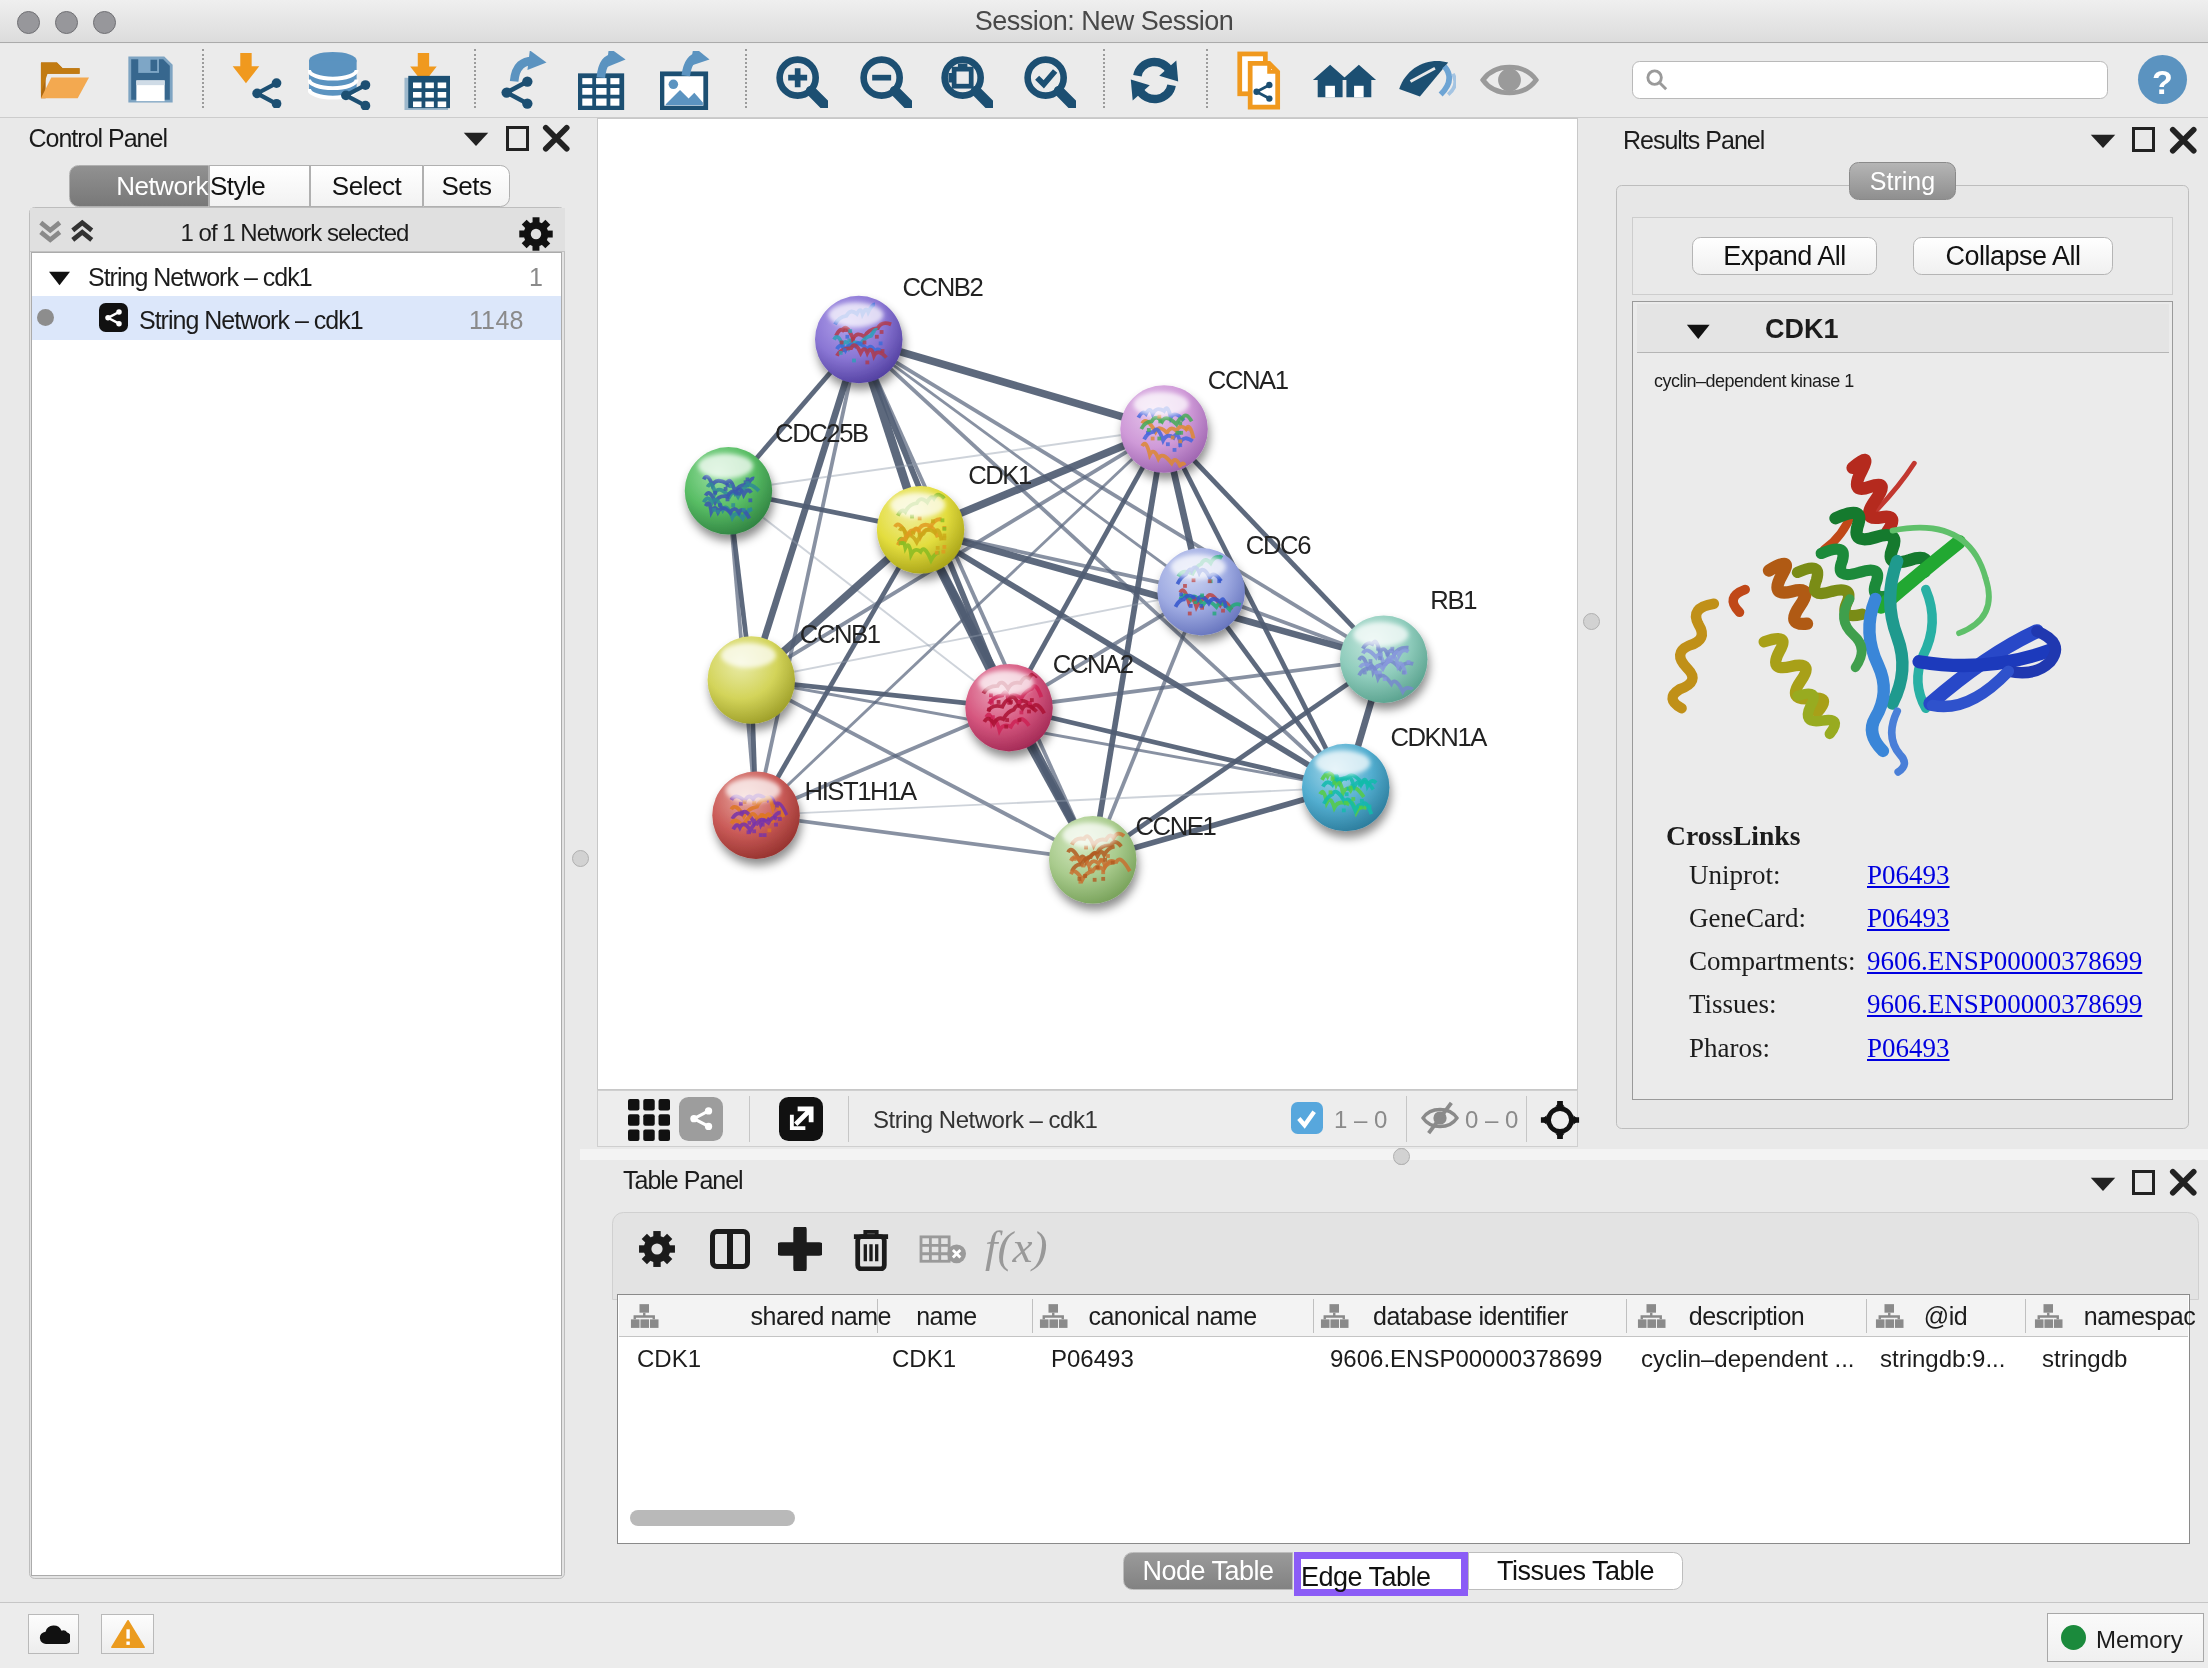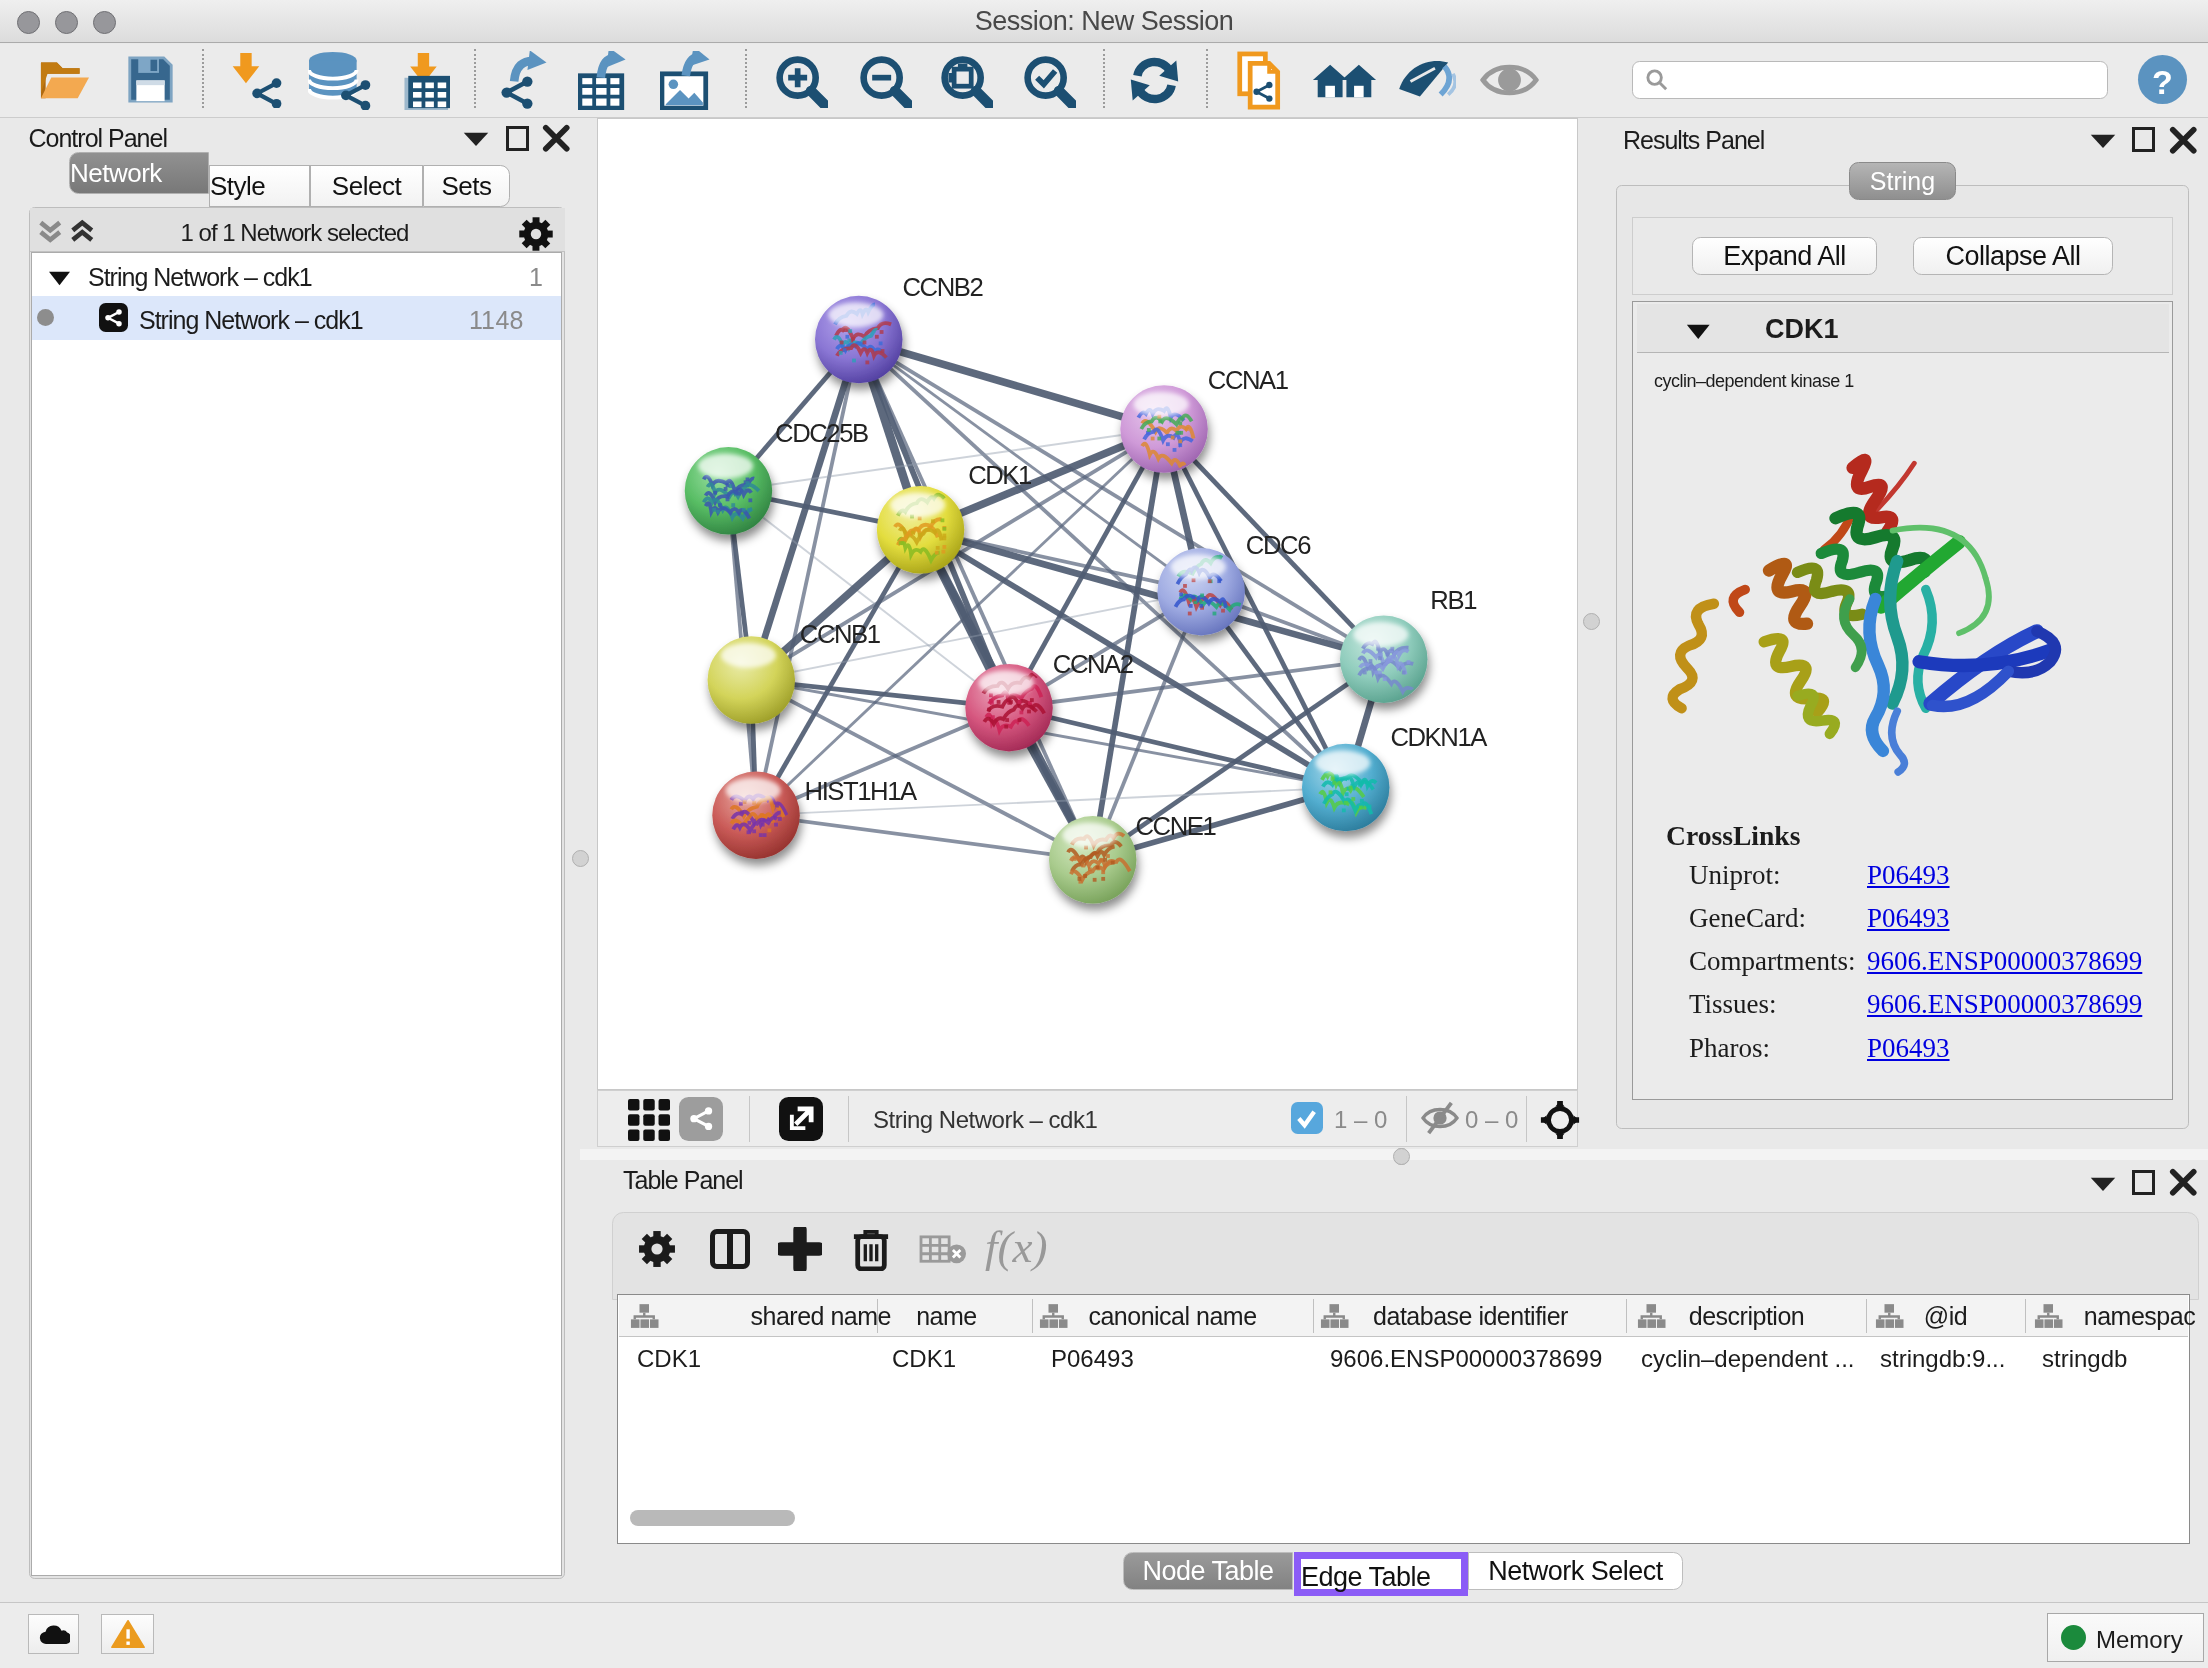--- a/index.html
+++ b/index.html
@@ -165,22 +165,22 @@
 <div class="txt" style="left:2138px;top:63px;width:49px;text-align:center;font-size:34px;
 font-weight:bold;color:#fff">?</div>
 <div class="txt" style="left:28.5px;top:124px;font-size:25px;letter-spacing:-1px;color:#1a1a1a">Control Panel</div>
 <svg class="abs" style="left:460px;top:127px" width="32" height="23" viewBox="0 0 34 24" xmlns="http://www.w3.org/2000/svg">
     <path d="M4 6 L30 6 L17 20 Z" fill="#222"></path>
   </svg>
 <div class="abs" style="left:506px;top:126px;width:23px;height:25px;border:3.3px solid #222"></div>
 <svg class="abs" style="left:542px;top:124px" width="28.5" height="28.5" viewBox="0 0 30 30" xmlns="http://www.w3.org/2000/svg">
     <path d="M4 4 L26 26 M26 4 L4 26" stroke="#222" stroke-width="6" stroke-linecap="round"></path>
   </svg>
-<div class="abs" style="left:69px;top:152px;width:140px;height:42px;background:linear-gradient(#919191,#787878);color:#fff;border-radius:9.5px 0 0 9.5px;
-    border:1px solid #b0b0b0;font-size:26px;letter-spacing:-0.5px;text-align:left;line-height:40px">Network</div>
+<div class="abs" style="left:69px;top:165px;width:140px;height:42px;background:linear-gradient(#919191,#787878);color:#fff;border-radius:9.5px 0 0 9.5px;
+    border:1px solid #b0b0b0;font-size:26px;letter-spacing:-0.5px;text-align:right;line-height:40px">Network</div>
 <div class="abs" style="left:209px;top:165px;width:101px;height:42px;background:linear-gradient(#ffffff,#f2f2f2);color:#111;
     border:1px solid #b0b0b0;font-size:26px;letter-spacing:-0.5px;line-height:40px">Style</div>
 <div class="abs" style="left:310px;top:165px;width:113px;height:42px;background:linear-gradient(#ffffff,#f2f2f2);color:#111;
     border:1px solid #b0b0b0;font-size:26px;letter-spacing:-0.5px;text-align:center;line-height:40px">Select</div>
 <div class="abs" style="left:423px;top:165px;width:87px;height:42px;background:linear-gradient(#ffffff,#f2f2f2);color:#111;border-radius:0 9.5px 9.5px 0;
     border:1px solid #b0b0b0;font-size:26px;letter-spacing:-0.5px;text-align:center;line-height:40px">Sets</div>
 <div class="abs" style="left:28.5px;top:207px;width:536px;height:1372px;background:#e3e3e3;
 border:1px solid #bdbdbd;border-radius:5.7px"></div>
 <div class="abs" style="left:29.5px;top:208px;width:535px;height:44px;background:#e0e0e0;
 border-bottom:1px solid #c2c2c2"></div>
@@ -864,21 +864,21 @@
 <div class="txt" style="left:1330px;top:1345px;font-size:24px">9606.ENSP00000378699</div>
 <div class="txt" style="left:1641px;top:1345px;font-size:24px">cyclin–dependent ...</div>
 <div class="txt" style="left:1880px;top:1345px;font-size:24px">stringdb:9...</div>
 <div class="txt" style="left:2042px;top:1345px;font-size:24px">stringdb</div>
 <div class="abs" style="left:630px;top:1510px;width:165px;height:16px;background:#b9b9b9;border-radius:8.6px"></div>
 <div class="abs" style="left:1123px;top:1552px;width:170px;height:38px;background:linear-gradient(#9a9a9a,#828282);color:#fff;border-radius:9.5px 0 0 9.5px;
     border:1px solid #bdbdbd;font-size:27px;letter-spacing:-0.5px;text-align:center;line-height:36px">Node Table</div>
 <div class="abs" style="left:1294px;top:1552px;width:174px;height:44px;background:#fff;color:#111;
     border:7px solid #8b5cf6;font-size:27px;letter-spacing:-0.5px;text-align:left;line-height:36px">Edge Table</div>
 <div class="abs" style="left:1468px;top:1552px;width:215px;height:38px;background:#fff;color:#111;border-radius:0 9.5px 9.5px 0;
-    border:1px solid #bdbdbd;font-size:27px;letter-spacing:-0.5px;text-align:center;line-height:36px">Network Select</div>
+    border:1px solid #bdbdbd;font-size:27px;letter-spacing:-0.5px;text-align:center;line-height:36px">Tissues Table</div>
 <div class="abs" style="left:0;top:1602px;width:2208px;height:67px;background:#ececec;
 border-top:1px solid #c6c6c6"></div>
 <div class="abs" style="left:27.6px;top:1614px;width:51px;height:40px;background:linear-gradient(#fdfdfd,#ededed);
 border:1px solid #b9b9b9"></div>
 <svg class="abs" style="left:38px;top:1624px" width="32" height="21" viewBox="0 0 34 22" xmlns="http://www.w3.org/2000/svg">
     <path d="M9 21 a6.5 6.5 0 0 1 -1 -13 a9 9 0 0 1 17 -1 a5 5 0 0 1 6 2 a6.2 6.2 0 0 1 -1 12 Z" fill="#111"></path>
   </svg>
 <div class="abs" style="left:101px;top:1614px;width:53px;height:40px;background:linear-gradient(#fdfdfd,#ededed);
 border:1px solid #b9b9b9"></div>
 <svg class="abs" style="left:111px;top:1619px" width="34" height="30" viewBox="0 0 36 32" xmlns="http://www.w3.org/2000/svg">

